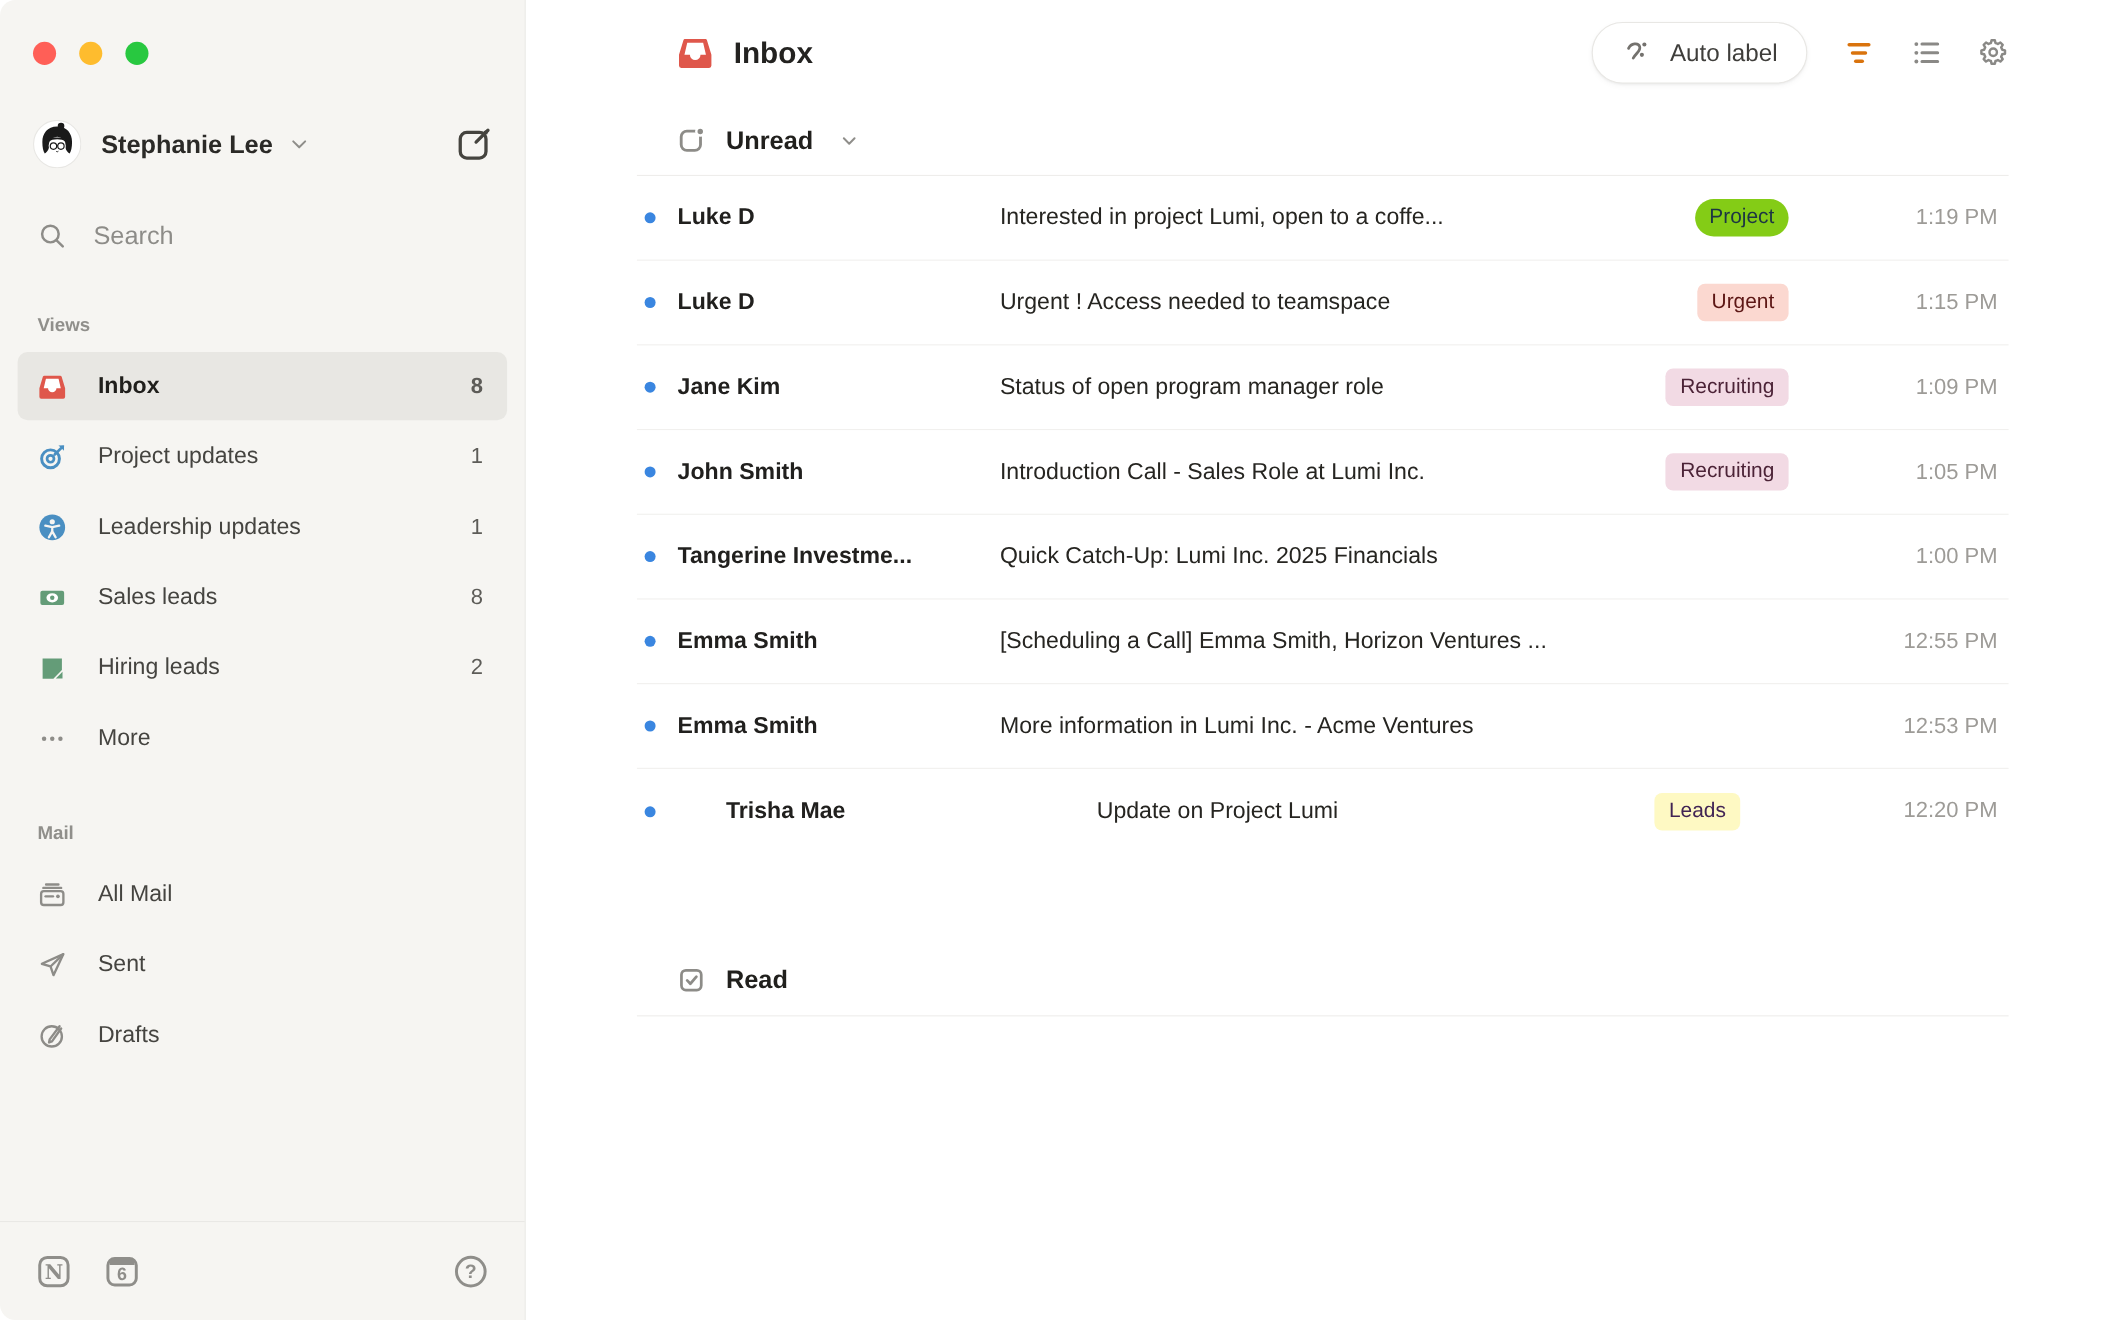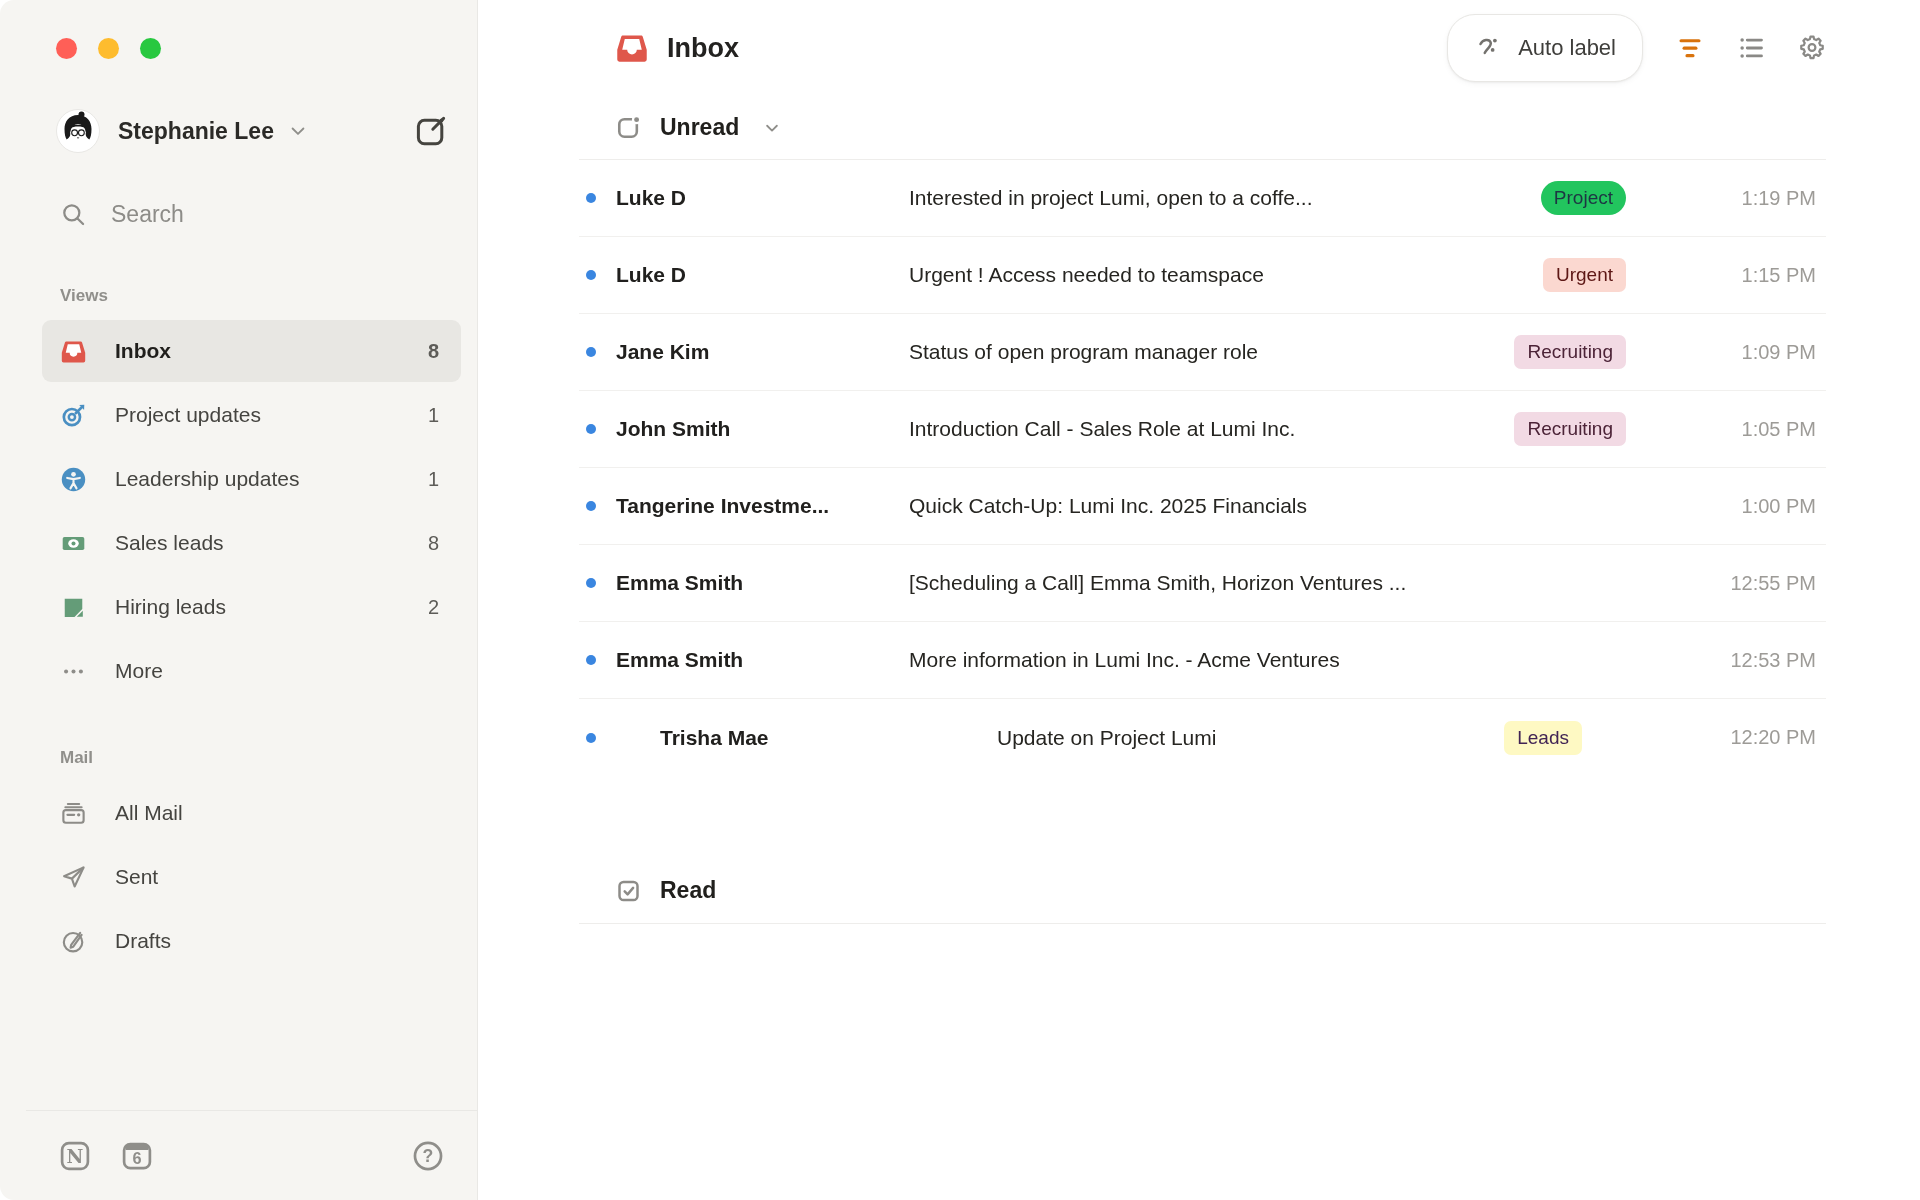--- a/index.html
+++ b/index.html
@@ -4,21 +4,21 @@
 <style>
   html,body{margin:0;padding:0;background:#fff;}
   *{box-sizing:border-box;}
   .app{
     width:1920px;height:1200px;display:flex;overflow:hidden;border-radius:14px;
     background:#fff;font-family:"Liberation Sans",sans-serif;
     -webkit-font-smoothing:antialiased;
   }
   
   .sidebar{width:478px;min-width:478px;background:#f6f5f2;border-right:1px solid #e9e8e5;
-    display:flex;flex-direction:column;padding-left:26px;}
+    display:flex;flex-direction:column;}
   .traffic{display:flex;gap:21px;padding:38px 0 0 30px;}
   .light{width:21px;height:21px;border-radius:50%;}
   .user-row{display:flex;align-items:center;margin:50px 28px 0 30px;}
   .avatar{width:44px;height:44px;border-radius:50%;flex:none;}
   .user-name{font-size:23px;font-weight:700;color:#2b2a27;margin-left:18px;white-space:nowrap;}
   .user-chevron{margin-left:14px;color:#8f8e8a;display:flex;}
   .compose{margin-left:auto;color:#45443f;display:flex;cursor:pointer;}
   .search-row{display:flex;align-items:center;margin:48px 30px 0 34px;gap:24px;
     color:#8d8c88;font-size:23px;cursor:pointer;}
   .section-label{font-size:17px;font-weight:700;color:#908f8b;margin:58px 0 14px 34px;}
@@ -39,21 +39,21 @@
   .footer-spacer{flex:1;}
   
   .main{flex:1;display:flex;flex-direction:column;background:#fff;}
   .main-inner{margin:0 94px 0 101px;display:flex;flex-direction:column;flex:1;}
   .main-header{height:96px;display:flex;align-items:center;}
   .header-title-group{display:flex;align-items:center;gap:18px;margin-left:36px;}
   .header-icon{width:34px;height:34px;display:flex;}
   .header-icon svg{width:100%;height:100%;}
   .header-title{font-size:27px;font-weight:700;color:#232220;}
   .header-actions{margin-left:auto;display:flex;align-items:center;gap:33px;}
-  .auto-label-btn{display:flex;align-items:center;gap:14px;height:68px;padding:0 26px;
+  .auto-label-btn{display:flex;align-items:center;gap:14px;height:56px;padding:0 26px;
     border-radius:28px;background:#fff;border:1px solid #e8e7e4;
     box-shadow:0 1px 2px rgba(0,0,0,.05),0 2px 6px rgba(0,0,0,.04);
     font-size:22px;color:#3f3e3b;font-weight:500;cursor:pointer;}
   .btn-icon{width:30px;height:30px;display:flex;color:#74726e;}
   .btn-icon svg,.icon-btn svg{width:100%;height:100%;}
   .icon-btn{width:28px;height:28px;display:flex;color:#8a8986;cursor:pointer;}
   .section-row{height:64px;display:flex;align-items:center;border-bottom:1px solid #eeedeb;
     padding-left:36px;gap:18px;font-size:23px;font-weight:700;color:#21201d;cursor:pointer;}
   .section-icon{width:27px;height:27px;display:flex;color:#8d8c88;}
   .section-icon svg{width:100%;height:100%;}
@@ -316,21 +316,21 @@
               <path d="M5.5 9l6.5 6.5L18.5 9" fill="none" stroke="currentColor" stroke-width="2.4" stroke-linecap="round" stroke-linejoin="round"></path>
             </svg>
         </span>
       </div>
 
       <div>
         <div class="email-row">
           <span class="unread-dot" style="background: rgb(58, 134, 224);"></span>
           <span class="sender">Luke D</span>
           <span class="subject">Interested in project Lumi, open to a coffe...</span>
-          <span class="tag" style="background: #22c55e; color: rgb(29, 54, 67); border-radius: 17px;">Project</span>
+          <span class="tag" style="background: #84cc16; color: rgb(29, 54, 67); border-radius: 17px;">Project</span>
           <span class="time">1:19 PM</span>
         </div>
         <div class="email-row">
           <span class="unread-dot" style="background: rgb(58, 134, 224);"></span>
           <span class="sender">Luke D</span>
           <span class="subject">Urgent ! Access needed to teamspace</span>
           <span class="tag" style="background: rgb(251, 216, 208); color: rgb(93, 23, 21);">Urgent</span>
           <span class="time">1:15 PM</span>
         </div>
         <div class="email-row">

